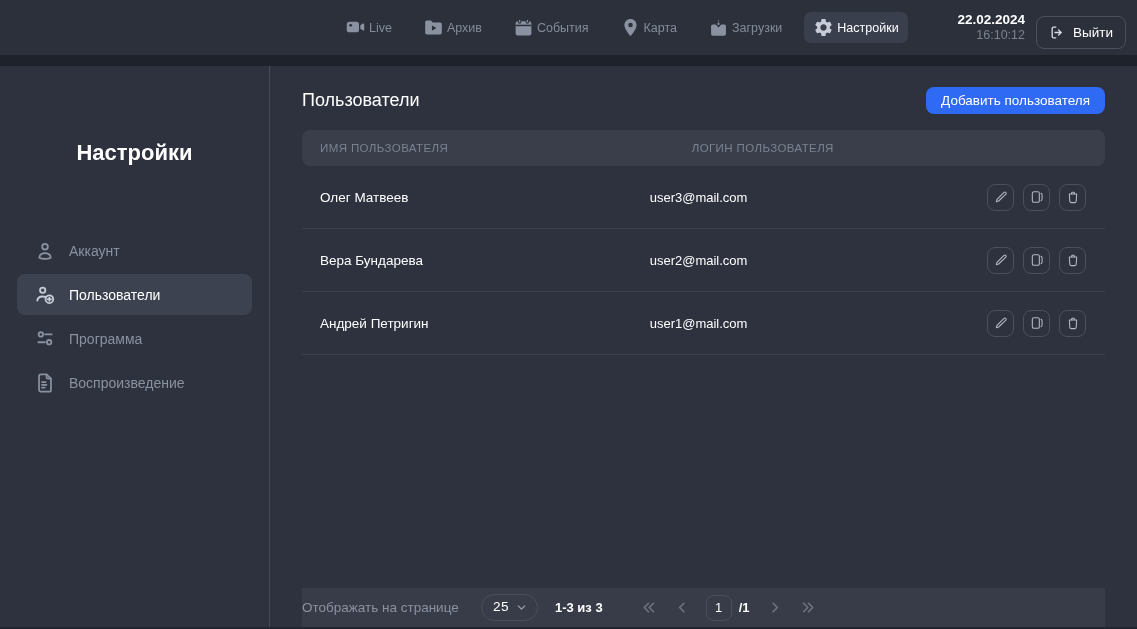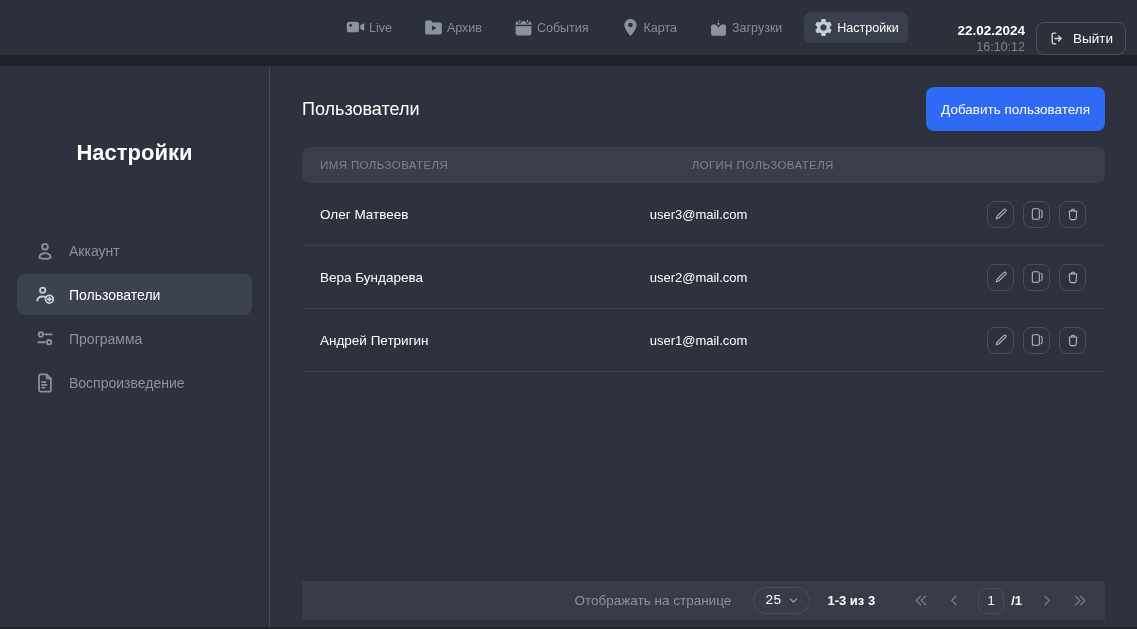--- a/index.html
+++ b/index.html
@@ -19,21 +19,21 @@
 
   .nav { position:absolute; left:336px; top:0; height:55px; display:flex; align-items:center; gap:13px; }
   .nav-item {
     display:flex; flex-direction:row; align-items:center; gap:3px;
     padding:5px 9px; border-radius:7px; color:#848b9a; font-size:12.5px; cursor:pointer;
   }
   .nav-item svg { color:#8a91a0; }
   .nav-item.selected { background:#3a3f4d; color:#fff; }
   .nav-item.selected svg { color:#c7ccd8; }
 
-  .topbar-right { position:absolute; right:11px; top:0; height:55px; display:flex; align-items:flex-end; gap:11px; }
+  .topbar-right { position:absolute; right:11px; top:0; height:55px; display:flex; align-items:center; gap:11px; }
   .datetime { text-align:right; line-height:1.22; }
   .date { color:#fff; font-weight:bold; font-size:13.5px; }
   .time { color:#7b8290; font-size:12.5px; }
   .logout-btn {
     display:flex; align-items:center; gap:7px; border:1px solid #4b505e; border-radius:8px;
     padding:0 12px; height:33px; color:#fff; font-size:13.5px; background:transparent;
     cursor:pointer; font-family:inherit;margin-top:10px;
   }
   .logout-btn svg { color:#d6dae2; }
 
@@ -50,21 +50,21 @@
   }
   .side-item svg { color:#8a91a0; flex:none; }
   .side-item.selected { background:#3d4250; color:#fff; }
   .side-item.selected svg { color:#c7ccd8; }
 
   
   .main { flex:1; position:relative; padding:0 32px; }
   .main-header { display:flex; justify-content:space-between; align-items:center; margin-top:21px; }
   .page-title { color:#fff; font-size:18px; font-weight:500; }
   .add-btn {
-    background:#2e6af3; color:#fff; border:none; border-radius:8px; height:44px;
+    background:#2e6af3; color:#fff; border:none; border-radius:8px; height:27px;
     padding:0 15px; font-size:13.5px; cursor:pointer; font-family:inherit;
   }
 
   .table-head {
     margin-top:16px; height:36px; background:#3a3e4b; border-radius:8px;
     display:flex; align-items:center; color:#7b8290; font-size:11.5px; letter-spacing:.4px;
   }
   .col-name { width:43.3%; padding-left:18px; }
   .col-login { flex:1;margin-left:42px; }
 
@@ -72,22 +72,22 @@
   .cell-name { width:43.3%; padding-left:18px; color:#fff; font-size:13.5px; }
   .cell-login { flex:1; color:#fff; font-size:13px; }
   .row-actions { display:flex; gap:9px; margin-right:19px; }
   .action-btn {
     width:27px; height:27px; border:1px solid #4a4f5d; border-radius:8px; background:transparent;
     display:flex; align-items:center; justify-content:center; color:#b2b8c4; cursor:pointer;
   }
 
   
   .pagination {
-    position:absolute; bottom:9px; left:32px; right:32px; height:39px; background:#383c49;
-    display:flex; align-items:center; justify-content:flex-end; padding-right:14px;
+    position:absolute; bottom:2px; left:32px; right:32px; height:39px; background:#383c49;
+    display:flex; align-items:center; padding-right:14px;
     color:#8a91a0; font-size:13.5px;
   }
   .per-page-select {
     margin-left:22px; display:flex; align-items:center; gap:6px; border:1px solid #4a4f5d;
     border-radius:14px; height:27px; padding:0 9px 0 11px; color:#ffffff; cursor:pointer; background:transparent;
     font-family:Liberation Mono, monospace; font-size:13.5px;
   }
   .per-page-select svg { color:#9aa0ad; }
   .range-text { margin-left:17px; color:#fff; font-weight:bold; font-size:13px; }
   .pg-chevs { display:flex; align-items:center; margin-left:35px; gap:13px; }

